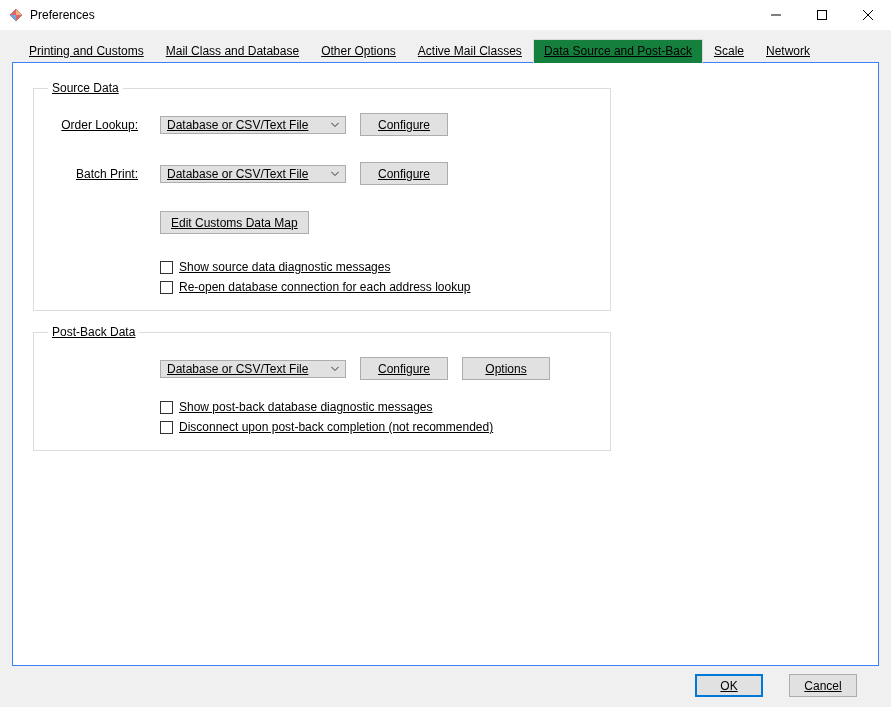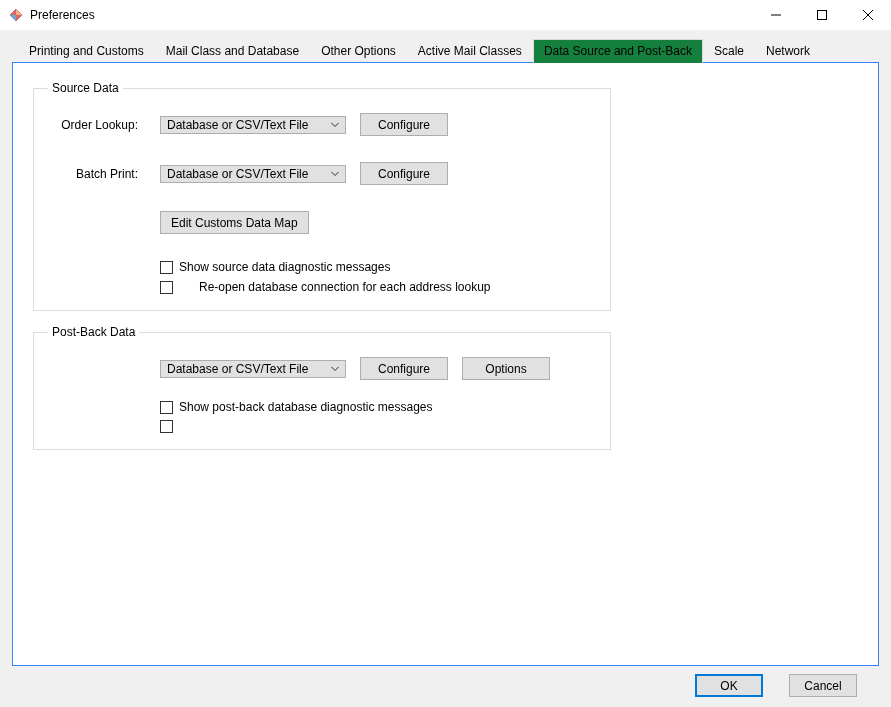--- a/index.html
+++ b/index.html
@@ -42,20 +42,21 @@
     font-size: 13px;
   }
   .win-btn svg { display:block; }
 
   .client {
     flex: 1 1 auto;
     background: #f0f0f0;
     padding: 8px 12px 10px 12px;
     display: flex;
     flex-direction: column;
+    text-decoration: underline;
   }
 
   .tabstrip {
     display: flex;
     align-items: flex-end;
     padding-left: 6px;
     position: relative;
     z-index: 2;
   }
   .tab {
@@ -250,21 +251,21 @@
           <span class="indent"></span>
           <div class="btn wide">
             <span>Edit Customs Data Map</span>
           </div>
         </div>
 
         <div class="chk-row">
           <div class="chk"></div>
           <span>Show source data diagnostic messages</span>
         </div>
-        <div class="chk-row" style="margin-bottom:2px;gap:20px;">
+        <div class="chk-row" style="margin-bottom:2px;">
           <div class="chk"></div>
           <span>Re-open database connection for each address lookup</span>
         </div>
       </fieldset>
 
       <fieldset class="group">
         <legend>Post-Back Data</legend>
 
         <div class="row">
           <span class="indent"></span>
@@ -283,20 +284,21 @@
             <span>Options</span>
           </div>
         </div>
 
         <div class="chk-row">
           <div class="chk"></div>
           <span>Show post-back database diagnostic messages</span>
         </div>
         <div class="chk-row" style="margin-bottom:2px;">
           <div class="chk"></div>
+          <span>Disconnect upon post-back completion (not recommended)</span>
         </div>
       </fieldset>
 
     </div>
 
     <div class="footer">
       <div class="btn primary">
         <span>OK</span>
       </div>
       <div class="btn">

